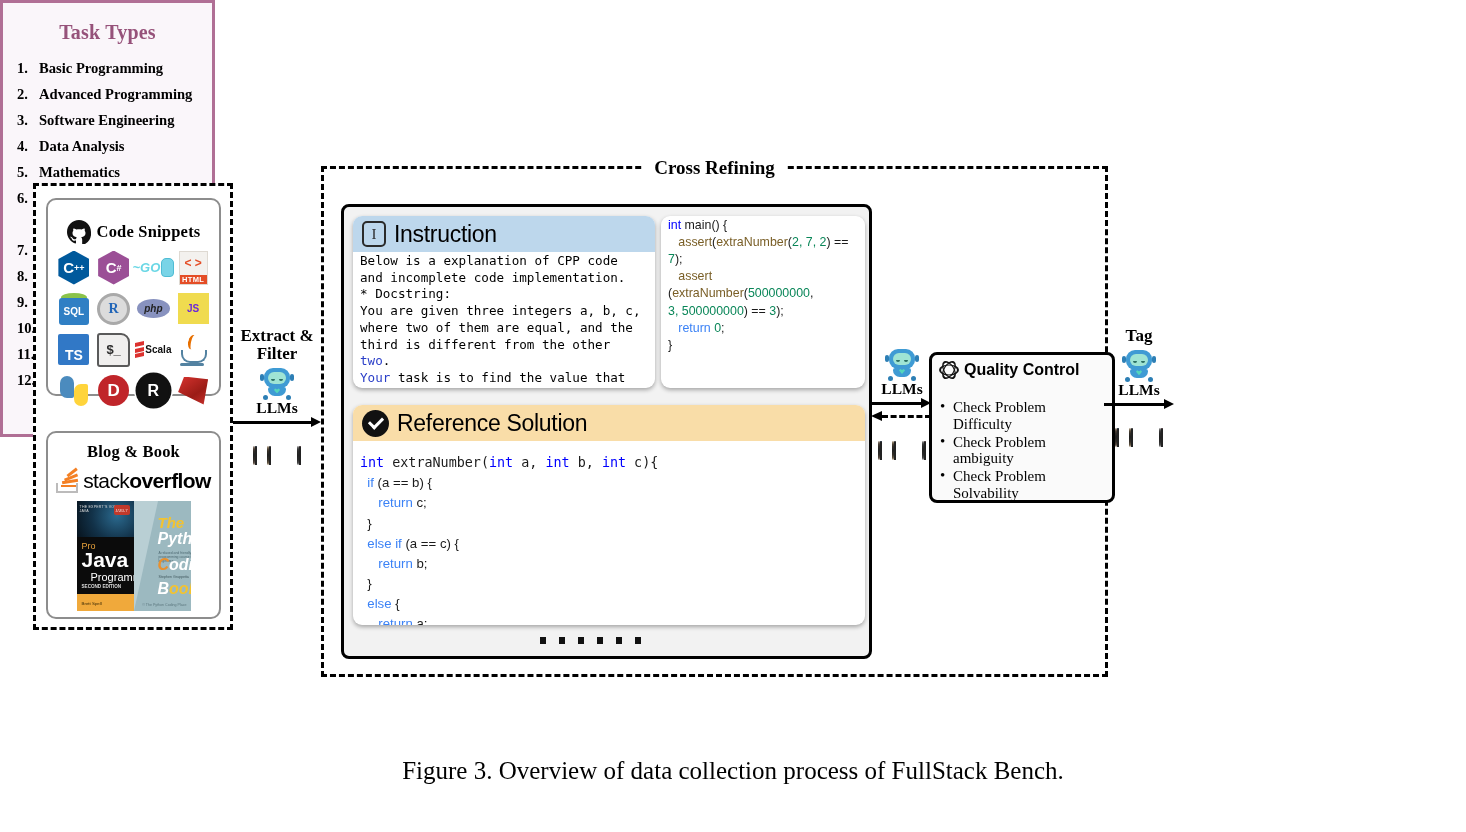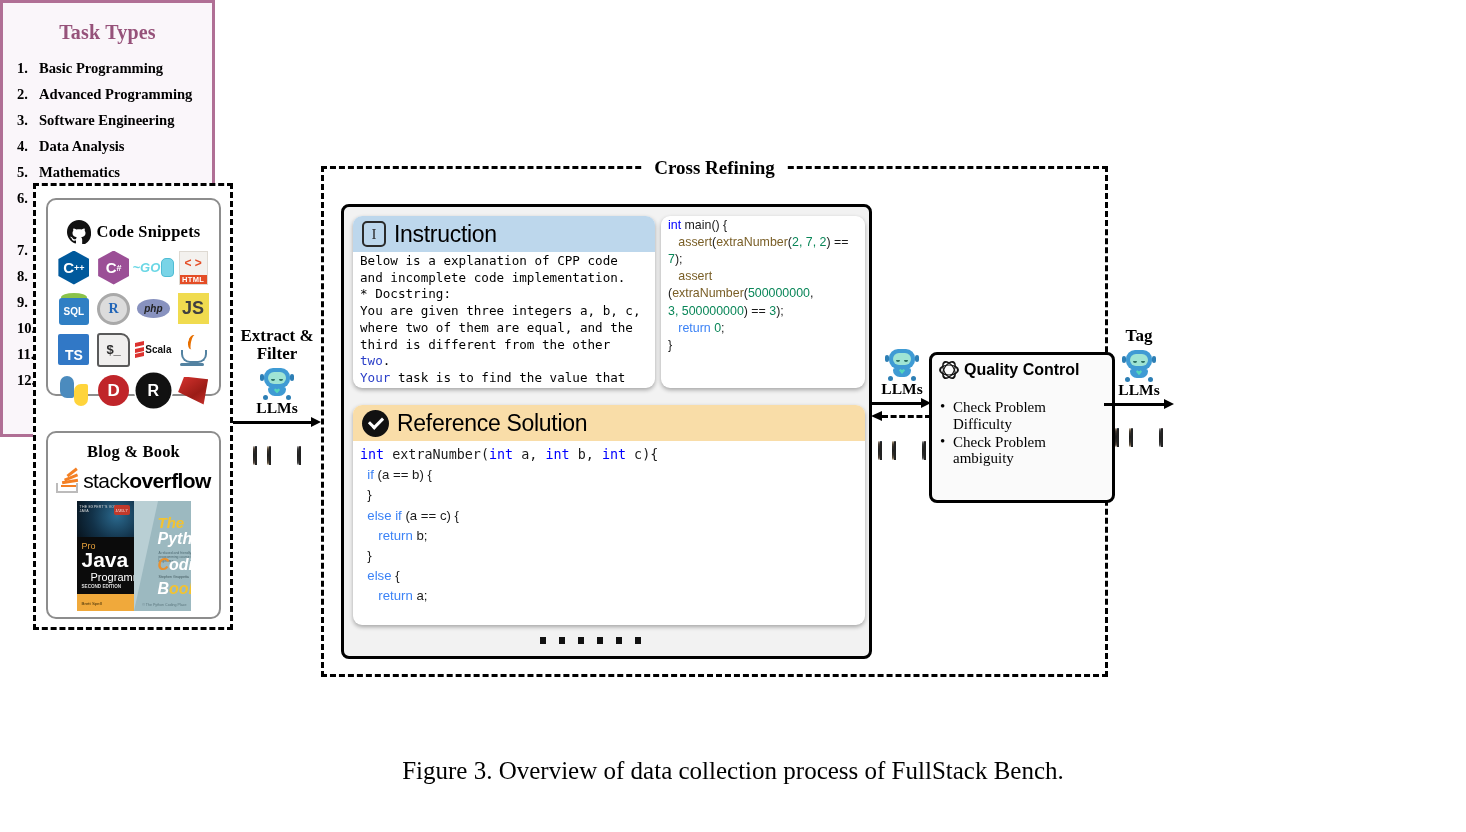--- a/index.html
+++ b/index.html
@@ -43,21 +43,21 @@
   .sqlc .body{position:absolute;top:5px;left:0;right:0;bottom:0;background:#2f7fc4;
               border-radius:3px;color:#fff;font-size:10px;display:flex;align-items:center;
               justify-content:center;}
   .sqlc .cap{position:absolute;top:0;left:2px;right:2px;height:9px;background:#8bc34a;
              border-radius:50%;}
   .rlogo{width:32px;height:26px;border-radius:50%;background:#dcdcdc;border:3px solid #a9a9a9;
          display:flex;align-items:center;justify-content:center;color:#2266b8;font-size:14px;
          font-weight:bold;font-family:"Liberation Serif",serif;}
   .phpl{width:33px;height:19px;border-radius:50%;background:#8892bf;color:#222;font-size:10px;
         font-style:italic;display:flex;align-items:center;justify-content:center;font-weight:bold;}
-  .jsl{width:31px;height:31px;background:#f0db4f;color:#404040;font-size:18px;
+  .jsl{width:31px;height:31px;background:#f0db4f;color:#6d28d9;font-size:10px;
        display:flex;align-items:center;justify-content:center;}
   .tsl{width:31px;height:31px;background:#3178c6;color:#fff;font-size:14px;border-radius:2px;
        display:flex;align-items:flex-end;justify-content:center;padding-bottom:2px;box-sizing:border-box;}
   .shelll{width:30px;height:30px;background:#f0efee;border:2px solid #5a5a5a;border-radius:3px 9px 3px 3px;
           color:#2d2d2d;font-size:13px;display:flex;align-items:center;justify-content:center;}
   .scalal{display:flex;align-items:center;gap:1px;}
   .scalal .bars{display:flex;flex-direction:column;gap:1.5px;}
   .scalal .bars i{display:block;width:9px;height:4px;background:#dc322f;
                   transform:skewY(-12deg);}
   .scalal span{font-size:10px;color:#111;font-weight:bold;font-family:"Liberation Sans",sans-serif;}
@@ -443,24 +443,25 @@
       </div>
     </div>
 
     <div class="panel" id="p-ref">
       <div class="p-head">
         <span class="ico-check">
             <span class="ck"></span>
           </span>
         <span class="ttl">Reference Solution</span>
       </div>
-      <div class="p-body" style="padding-top:4px">
+      <div class="p-body" style="padding-top:12px">
         <div class="code big">
           <div class="mono-fn" style="font-size:13.4px"><span class="kw">int</span> extraNumber(<span class="kw">int</span> a, <span class="kw">int</span> b, <span class="kw">int</span> c){</div>
           <div>&nbsp;&nbsp;<span class="kw2">if</span> (a == b) {</div>
+          <div>&nbsp;&nbsp;&nbsp;&nbsp;&nbsp;<span class="kw2">return</span> c;</div>
           <div>&nbsp;&nbsp;}</div>
           <div>&nbsp;&nbsp;<span class="kw2">else if</span> (a == c) {</div>
           <div>&nbsp;&nbsp;&nbsp;&nbsp;&nbsp;<span class="kw2">return</span> b;</div>
           <div>&nbsp;&nbsp;}</div>
           <div>&nbsp;&nbsp;<span class="kw2">else</span> {</div>
           <div>&nbsp;&nbsp;&nbsp;&nbsp;&nbsp;<span class="kw2">return</span> a;</div>
 
         </div>
 
       </div>
@@ -511,20 +512,21 @@
     <span class="oai">
         <i></i>
         <i></i>
         <i></i>
       </span>
     <span class="ttl">Quality Control</span>
   </div>
   <ul class="qc-list">
     <li>Check Problem Difficulty</li>
     <li>Check Problem ambiguity</li>
+    <li>Check Problem Solvability</li>
   </ul>
 </div>
 
 <div class="argroup" style="left:1104px;top:327px;width:70px;">
   <div class="ar-label">Tag</div>
   <div class="robot">
     <span class="ear l"></span>
       <span class="ear r"></span>
     <span class="head"></span>
       <span class="face"></span>

